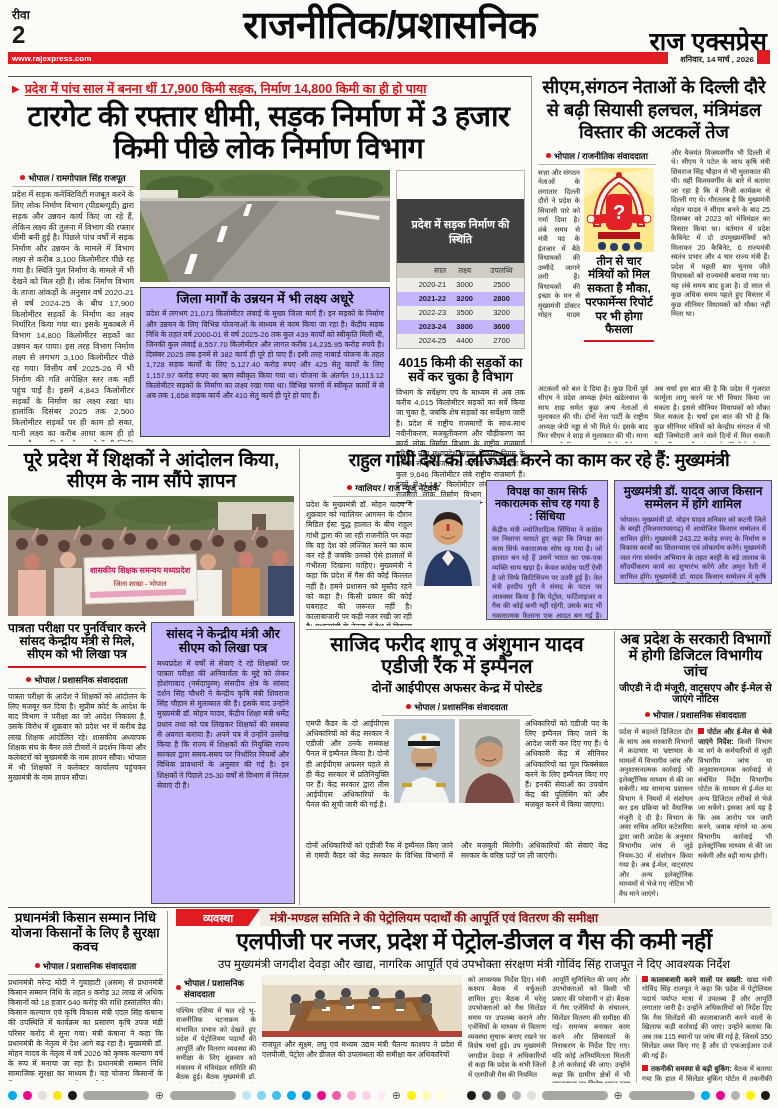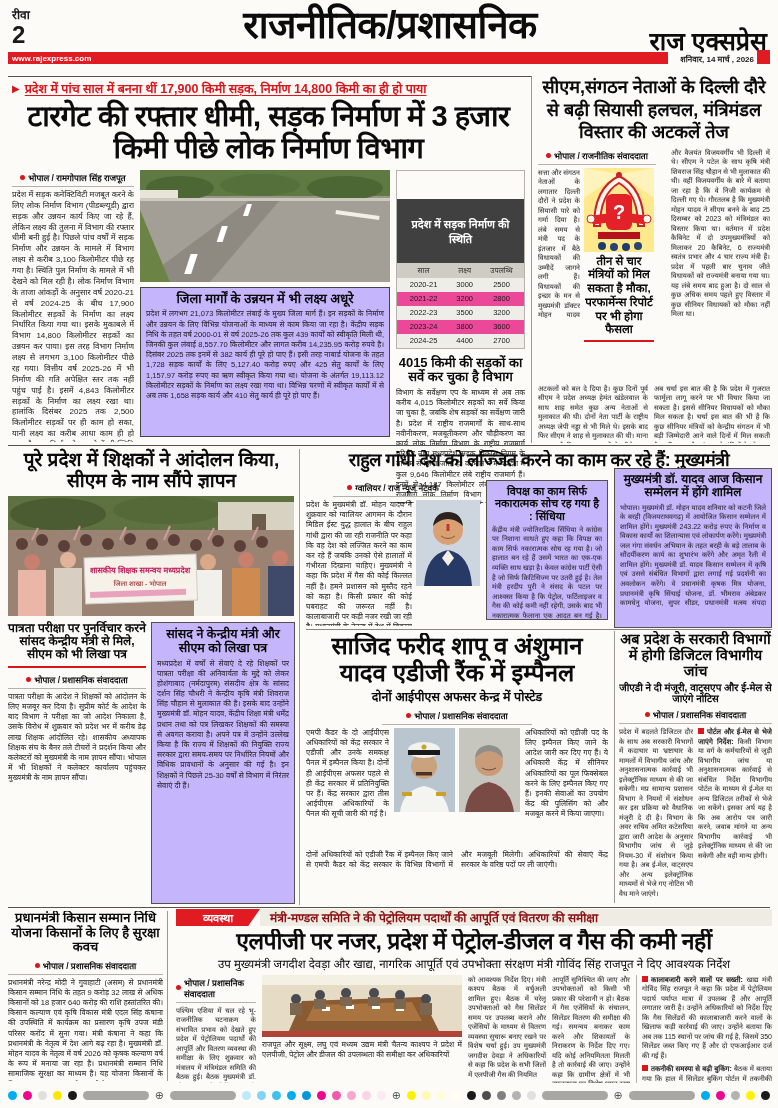--- a/index.html
+++ b/index.html
@@ -14,23 +14,23 @@
           padding:2px 0 3px 0;margin-bottom:3px;}
   .byline .dot{width:5px;height:5px;border-radius:50%;background:#d9161d;flex:0 0 auto;}
   .box{border:1px solid #5a5a58;padding:4px 5px;box-sizing:border-box;overflow:hidden;background:#c4b5fd;}
   .rule-h{position:absolute;height:0;border-top:1px solid #55524d;}
   .kicker{display:flex;align-items:center;gap:5px;font-weight:700;font-size:12.5px;color:#d9161d;}
   .kicker .txt{text-decoration:underline;text-underline-offset:2px;}
   .rtable{border:1px solid #b6b3ad;box-sizing:border-box;overflow:hidden;}
   .rt-title{background:#404040;color:#fff;font-weight:700;font-size:11px;text-align:center;padding:17px 2px;margin-top:28px;}
   .rt-row{display:grid;grid-template-columns:38% 31% 31%;font-size:7.5px;padding:2.5px 4px;box-sizing:border-box;}
   .rt-head{background:#cfccc6;color:#333;}
-  .rt-row span{text-align:center;}
+  .rt-row span{text-align:right;}
   .rt-row span:nth-child(2),.rt-row span:nth-child(3){text-align:center;}
-  .rt-row.odd{background:#efede8;} .rt-row.even{background:#ec4899;}
+  .rt-row.odd{background:#efede8;} .rt-row.even{background:#c4b5fd;font-weight:bold;}
   .ph{display:block;width:100%;height:100%;}
   .ph-frame{overflow:hidden;background:#ccc;}
   .highlight-note{font-weight:700;font-size:11.5px;text-align:center;line-height:1.2;color:#0b0b0b;
                   border-bottom:2.5px solid #d9161d;padding-bottom:3px;}
   .bullet-para{overflow:hidden;}
   .bullet-para .sq{display:inline-block;width:6px;height:6px;background:#d9161d;margin-right:3px;}
   .bullet-para b{font-weight:700;}
   .lpg-label{background:#e11b22;color:#fff;font-weight:700;font-size:11px;display:flex;
              align-items:center;justify-content:center;width:84px;
              clip-path:polygon(0 0,100% 0,86% 100%,0 100%);}
@@ -278,29 +278,29 @@
           <div class="body-txt t75" style="height:128px;">प्रदेश के मुख्यमंत्री डॉ. मोहन यादव ने शुक्रवार को ग्वालियर आगमन के दौरान मिडिल ईस्ट युद्ध हालात के बीच राहुल गांधी द्वारा की जा रही राजनीति पर कहा कि वह देश को लज्जित करने का काम कर रहे हैं जबकि उनको ऐसे हालातों में गंभीरता दिखाना चाहिए। मुख्यमंत्री ने कहा कि प्रदेश में गैस की कोई किल्लत नहीं है। हमने प्रशासन को मुस्तैद रहने को कहा है। किसी प्रकार की कोई घबराहट की जरूरत नहीं है। कालाबाजारी पर कड़ी नजर रखी जा रही है। प्रधानमंत्री के नेतृत्व में देश में विकास और डेवलपमेंट का वातावरण बना है। बड़े दुख के साथ कहना पड़ रहा है राहुल गांधी लगातार देश को लज्जित करने का प्रयास कर रहे हैं। राहुल गांधी को अपनी गंभीरता का अहसास होना चाहिए। जब दुनिया युद्ध के मुहाने पर खड़ी है, ऐसे में देश का एकजुट होना जरूरी है। साथ ही पक्ष और विपक्ष को एक साथ होना जरूरी है।</div>
         </div>
       </div>
       <div class="box" style="flex:1;height:140px;border-color:#55524d;">
         <div class="hl" style="font-size:11px;margin-bottom:3px;">विपक्ष का काम सिर्फ नकारात्मक सोच रह गया है : सिंधिया</div>
         <div class="body-txt t7" style="height:104px;">केंद्रीय मंत्री ज्योतिरादित्य सिंधिया ने कांग्रेस पर निशाना साधते हुए कहा कि विपक्ष का काम सिर्फ नकारात्मक सोच रह गया है। जो हालात बन रहे हैं उसमें भारत का एक-एक व्यक्ति साथ खड़ा है। केवल कांग्रेस पार्टी ऐसी है जो सिर्फ क्रिटिसिज्म पर उतरी हुई है। तेल मंत्री हरदीप पुरी ने संसद के पटल पर आश्वस्त किया है कि पेट्रोल, फर्टिलाइजर व गैस की कोई कमी नहीं रहेगी, उसके बाद भी नकारात्मक फैलाना एक आदत बन गई है। सिंधिया ने कहा कि प्रधानमंत्री नरेंद्र मोदी के नेतृत्व में जो उनकी सफल डिप्लोमेसी रही है और विश्व स्तर पर भारत का परचम लहराने का कार्य किया है, आज अरब स्टेट ऑफ हरमुज से एक जहाज तेल लेकर निकलता है तो वो केवल भारत के लिए निकलता है।</div>
       </div>
     </div>
   </div>
 
-  <div class="abs box" style="left:614px;top:468px;width:158px;height:160px;border-color:#55524d;">
+  <div class="abs box" style="left:614px;top:480px;width:158px;height:104px;border-color:#55524d;">
     <div class="hl" style="font-size:12px;margin-bottom:3px;">मुख्यमंत्री डॉ. यादव आज किसान सम्मेलन में होंगे शामिल</div>
     <div class="body-txt t7" style="height:104px;">भोपाल। मुख्यमंत्री डॉ. मोहन यादव शनिवार को कटनी जिले के बरही (विजयराघवगढ़) में आयोजित किसान सम्मेलन में शामिल होंगे। मुख्यमंत्री 243.22 करोड़ रुपए के निर्माण व विकास कार्यों का शिलान्यास एवं लोकार्पण करेंगे। मुख्यमंत्री जल गंगा संवर्धन अभियान के तहत बरही के बड़े तालाब के सौंदर्यीकरण कार्य का शुभारंभ करेंगे और अमृत रैली में शामिल होंगे। मुख्यमंत्री डॉ. यादव किसान सम्मेलन में कृषि एवं उससे संबंधित विभागों द्वारा लगाई गई प्रदर्शनी का अवलोकन करेंगे। वे प्रधानमंत्री कृषक मित्र योजना, प्रधानमंत्री कृषि सिंचाई योजना, डॉ. भीमराव अंबेडकर कामधेनु योजना, सुपर सीडर, प्रधानमंत्री मत्स्य संपदा योजना, रा-नाबार्ड समूह बैंक योजना और एस्पिरेशनल टूरिज्म होम स्टे से लाभान्वित 7 हितग्राहियों को हितलाभ का वितरण करेंगे।</div>
   </div>
 
   <div class="rule-h" style="left:306px;top:629px;width:466px;border-top-color:#8a8780;"></div>
 
   <div class="abs" style="left:306px;top:633px;width:302px;height:270px;overflow:hidden;">
-    <div class="hl" style="font-size:24px;">साजिद फरीद शापू व अंशुमान यादव एडीजी रैंक में इम्पैनल</div>
+    <div class="hl" style="font-size:20px;">साजिद फरीद शापू व अंशुमान यादव एडीजी रैंक में इम्पैनल</div>
     <div class="hl" style="font-size:12.5px;margin-top:3px;">दोनों आईपीएस अफसर केन्द्र में पोस्टेड</div>
     <div class="byline" style="width:150px;margin:4px auto 3px auto;">
         <span class="dot"></span>
         <span>भोपाल / प्रशासनिक संवाददाता</span>
       </div>
     <div style="display:flex;gap:5px;">
       <div class="body-txt t75" style="flex:1;height:118px;">एमपी कैडर के दो आईपीएस अधिकारियों को केंद्र सरकार ने एडीजी और उनके समकक्ष पैनल में इम्पैनल किया है। दोनों ही आईपीएस अफसर पहले से ही केंद्र सरकार में प्रतिनियुक्ति पर हैं। केंद्र सरकार द्वारा तीस आईपीएस अधिकारियों के पैनल की सूची जारी की गई है।</div>
       <div style="width:126px;flex:0 0 auto;display:flex;gap:4px;">
         <div class="ph-frame" style="width:61px;height:84px;">
           <svg class="ph" viewBox="0 0 61 84" preserveAspectRatio="none">

